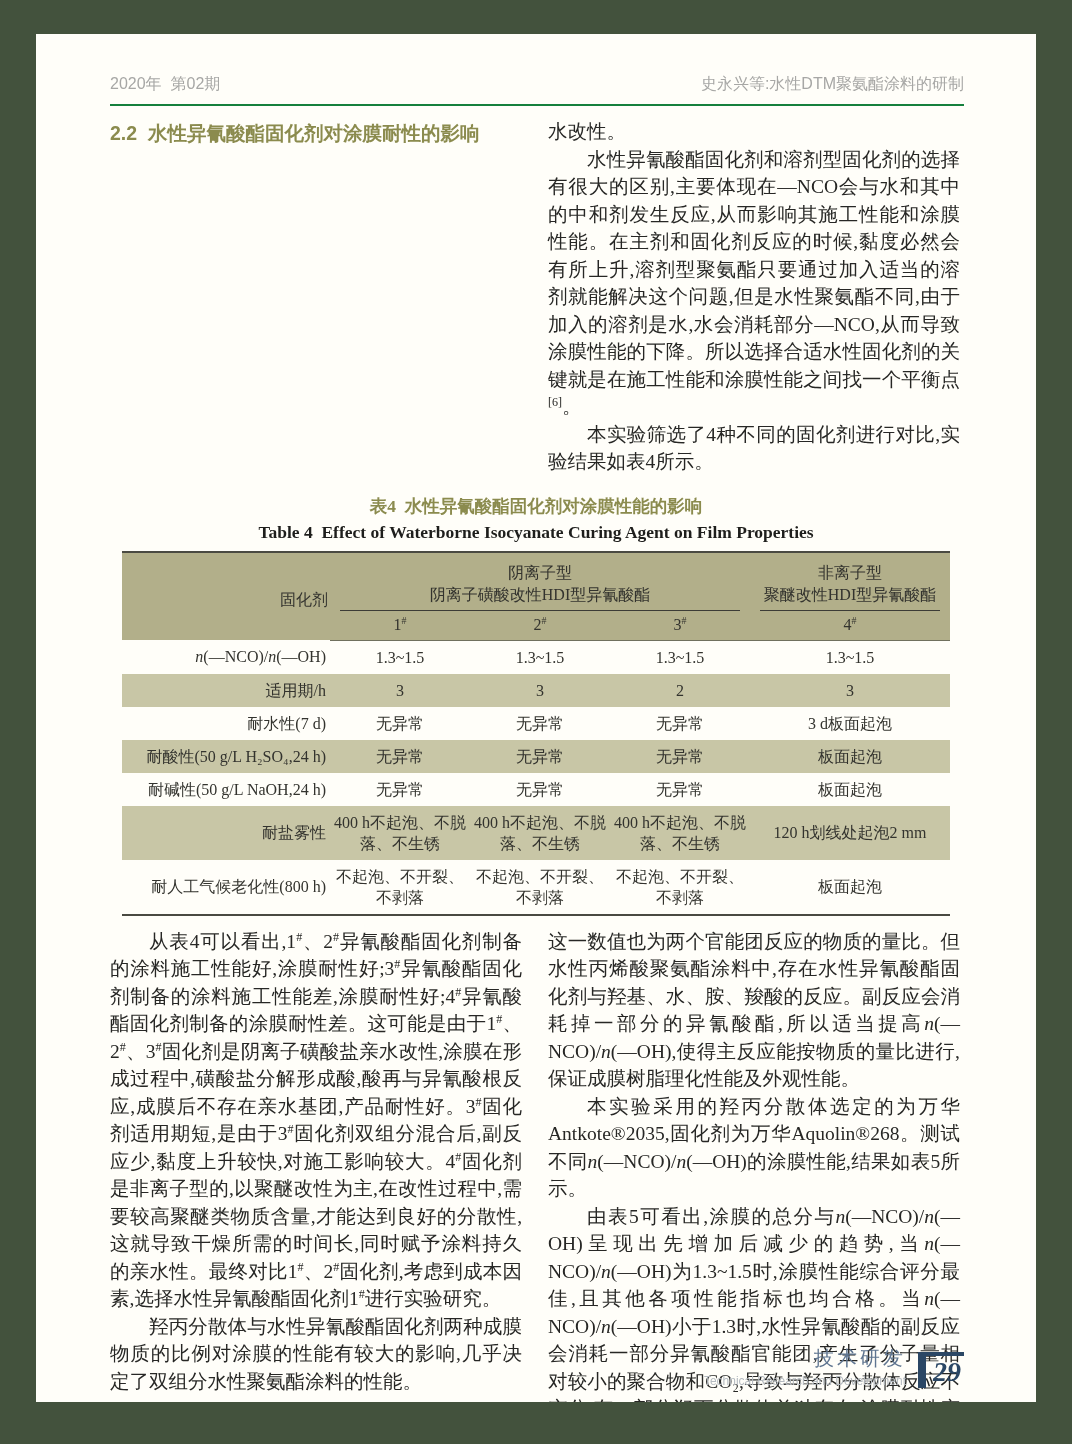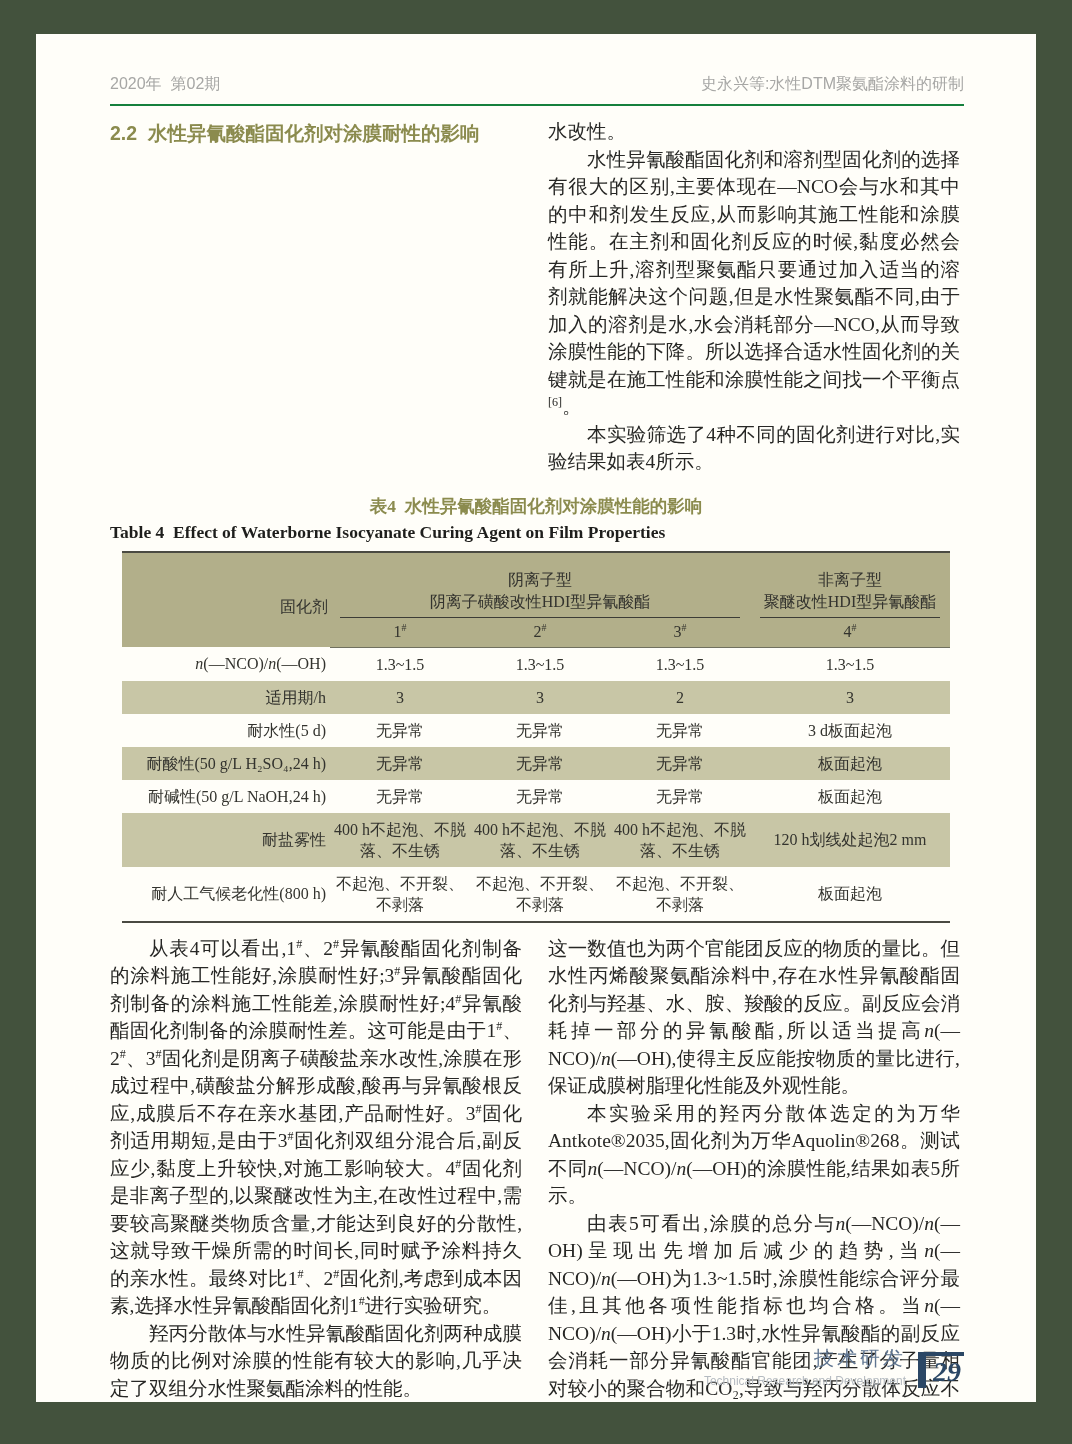--- a/index.html
+++ b/index.html
@@ -31,30 +31,30 @@
     font-size:19.5px;line-height:31px;color:var(--heading-olive,#8b8b4e);
     white-space:pre-wrap;
   }
   sup{font-size:0.62em;line-height:0;}
   .table-block{margin:18px 74px 0;}
   .tbl-title-cn{
     text-align:center;font-weight:bold;font-size:17.5px;
     color:var(--heading-olive,#8b8b4e);white-space:pre-wrap;
   }
   .tbl-title-en{
-    font-weight:bold;font-size:17.5px;color:#1e1e1c;
+    text-align:center;font-weight:bold;font-size:17.5px;color:#1e1e1c;
     margin-top:4px;white-space:pre-wrap;
   }
   table.tbl4{
     border-collapse:collapse;margin:8px auto 0;width:828px;table-layout:fixed;
     border-top:2px solid #4a4a42;border-bottom:2px solid #4a4a42;
     font-size:16px;color:#33332e;
   }
   thead th{background:var(--table-header-bg,#b2af8a);font-weight:normal;vertical-align:middle;}
-  tr.hdr th{padding:17px 2px 2px;}
+  tr.hdr th{padding:10px 2px 2px;}
   th.lbl,td.lbl{text-align:right;padding-left:10px;margin-left:28px;}
   .grp-top{padding-bottom:1px;text-align:center;}
   .grp-u{border-bottom:1px solid #3c3c36;padding-bottom:4px;margin:0 8px;text-align:center;}
   tr.sub th{border-bottom:1px solid #70705f;padding:3px 0 6px;text-align:center;}
   tbody td{padding:6px 4px;text-align:center;line-height:21px;vertical-align:middle;}
   tbody tr.stripe{background:var(--table-stripe-bg,#c8c6a6);}
   .page-footer{
     position:absolute;right:72px;bottom:14px;display:flex;align-items:flex-end;gap:12px;
     font-family:"Liberation Sans","DejaVu Sans",sans-serif;
   }
@@ -130,21 +130,21 @@
               <td>1.3~1.5</td>
             </tr>
             <tr class="stripe">
               <td class="lbl">适用期/h</td>
               <td>3</td>
               <td>3</td>
               <td>2</td>
               <td>3</td>
             </tr>
             <tr>
-              <td class="lbl">耐水性(5 d)</td>
+              <td class="lbl">耐水性(7 d)</td>
               <td>无异常</td>
               <td>无异常</td>
               <td>无异常</td>
               <td>3 d板面起泡</td>
             </tr>
             <tr class="stripe">
               <td class="lbl">耐酸性(50 g/L H₂SO₄,24 h)</td>
               <td>无异常</td>
               <td>无异常</td>
               <td>无异常</td>

